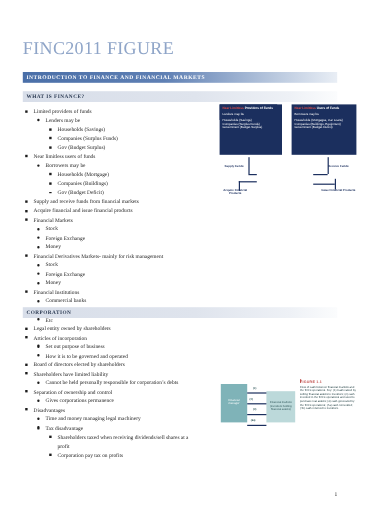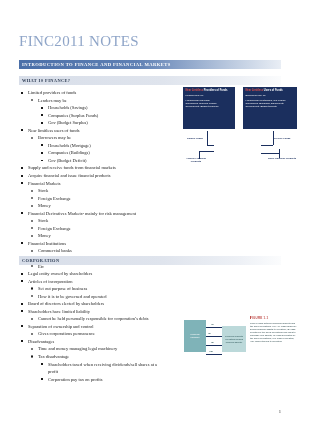--- a/index.html
+++ b/index.html
@@ -116,21 +116,21 @@
   .pnum{
     position:absolute;right:19px;bottom:10px;
     font-size:4.6px;color:#222;font-family:"Liberation Serif",serif;
   }
 </style>
 </head>
 <body>
 
 <div class="page">
 
-  <div class="doc-title">FINC2011 NOTES</div>
+  <div class="doc-title">FINC2011 FIGURE</div>
 
   <div class="bar-h1" style="top:60px;">
     <span class="t">INTRODUCTION TO FINANCE AND FINANCIAL MARKETS</span>
   </div>
 
   <div class="bar-h2" style="top:76px;">
     <span class="t">WHAT IS FINANCE?</span>
   </div>
 
   <ul class="list" id="finance-list" style="left:19px;top:89px;">

